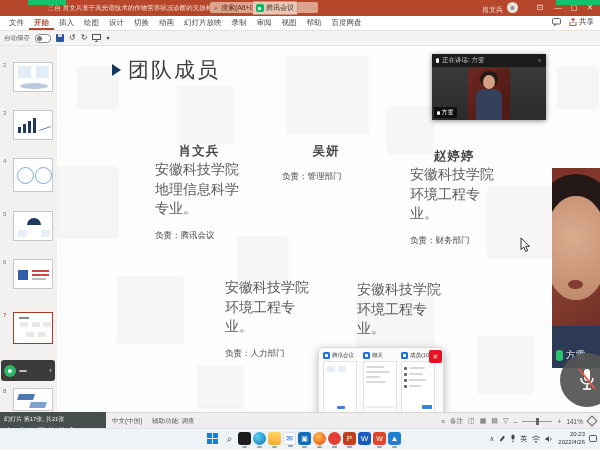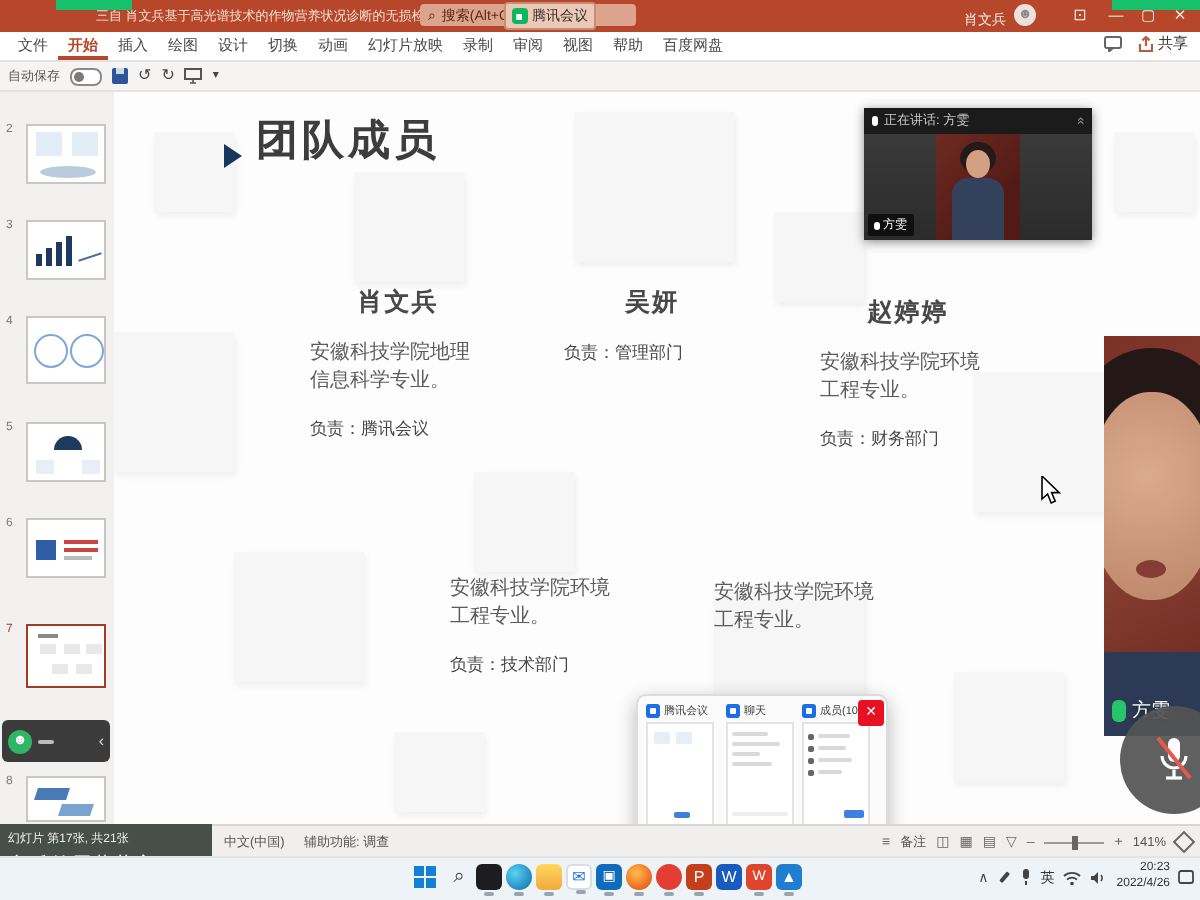--- a/index.html
+++ b/index.html
@@ -43,26 +43,26 @@
   .thumb.sel{border:1.5px solid #a63a22;}
   .tnum{position:absolute;left:3px;font-size:6px;color:#7a7a7a;}
   .floatbar{position:absolute;left:1px;top:314px;width:54px;height:21px;background:#3b3b3b;border-radius:3px;
     display:flex;align-items:center;gap:3px;padding:0 3px;box-sizing:border-box;}
   .fb-avatar{width:12px;height:12px;border-radius:50%;background:#2eb565;color:#fff;font-size:7px;text-align:center;line-height:12px;}
   .fb-dash{width:8px;height:2px;background:#bdbdbd;border-radius:1px;}
   .fb-chevron{margin-left:auto;color:#ddd;font-size:8px;line-height:10px;}
   
   .canvas{position:absolute;left:57px;top:46px;width:543px;height:366px;background:#fdfdfd;overflow:hidden;}
   .cube{position:absolute;background:rgba(150,150,155,0.07);box-shadow:1px 2px 3px rgba(120,120,125,0.10);}
-  .slide-title{position:absolute;left:55px;top:10px;display:flex;align-items:flex-end;gap:7px;font-weight:bold;}
+  .slide-title{position:absolute;left:55px;top:10px;display:flex;align-items:center;gap:7px;}
   .tri{width:0;height:0;border-left:9px solid #17375e;border-top:6px solid transparent;border-bottom:6px solid transparent;}
   .slide-title .txt{font-size:21px;letter-spacing:2px;color:#3d3d3d;font-family:"Liberation Serif",serif;}
   .member{position:absolute;width:88px;}
   .member .name{font-size:12.5px;font-weight:700;color:#484848;text-align:center;letter-spacing:1px;}
-  .member .desc{margin-top:10px;font-size:10px;line-height:1.4;color:#5c5c5c;}
+  .member .desc{font-size:14px;line-height:1.4;color:#5c5c5c;}
   .member .duty{margin-top:11px;font-size:8.5px;color:#474747;}
   
   .mini-video{position:absolute;left:432px;top:54px;width:114px;height:66px;background:#202020;box-shadow:0 1px 5px rgba(0,0,0,.45);}
   .mv-head{height:13px;background:#1b1b1b;display:flex;align-items:center;gap:3px;padding:0 4px;}
   .mv-head .t{font-size:6.5px;color:#c9c9c9;white-space:nowrap;}
   .mv-head .exp{margin-left:auto;color:#8f8f8f;font-size:7px;transform:rotate(90deg);}
   .mv-body{position:relative;height:53px;background:linear-gradient(#3a3a3a,#2b2b2b);overflow:hidden;}
   .mv-vid{position:absolute;left:36px;top:0;width:42px;height:53px;background:linear-gradient(135deg,#6e2a22,#521a15 70%);}
   .mv-hair{position:absolute;left:12px;top:4px;width:18px;height:16px;border-radius:50%;background:#241a18;}
   .mv-face{position:absolute;left:15px;top:8px;width:12px;height:14px;border-radius:50%;background:#d3a083;}
@@ -280,21 +280,21 @@
       <div class="name">吴妍</div>
       <div class="duty">负责：管理部门</div>
     </div>
     <div class="member" style="left:353px;top:102px;">
       <div class="name">赵婷婷</div>
       <div class="desc">安徽科技学院环境工程专业。</div>
       <div class="duty">负责：财务部门</div>
     </div>
     <div class="member" style="left:168px;top:232px;">
       <div class="desc">安徽科技学院环境工程专业。</div>
-      <div class="duty">负责：技术部门</div>
+      <div class="duty">负责：人力部门</div>
     </div>
     <div class="member" style="left:300px;top:234px;">
       <div class="desc">安徽科技学院环境工程专业。</div>
       <div class="duty"></div>
     </div>
   </div>
 
   <svg class="cursor" style="left:520px;top:238px;" width="11" height="15" viewBox="0 0 11 15">
     <path d="M1 0 L1 11.5 L3.8 9 L5.6 13.5 L7.6 12.6 L5.8 8.3 L9.6 8.3 Z" fill="#fff" stroke="#000" stroke-width="0.8"></path>
   </svg>

